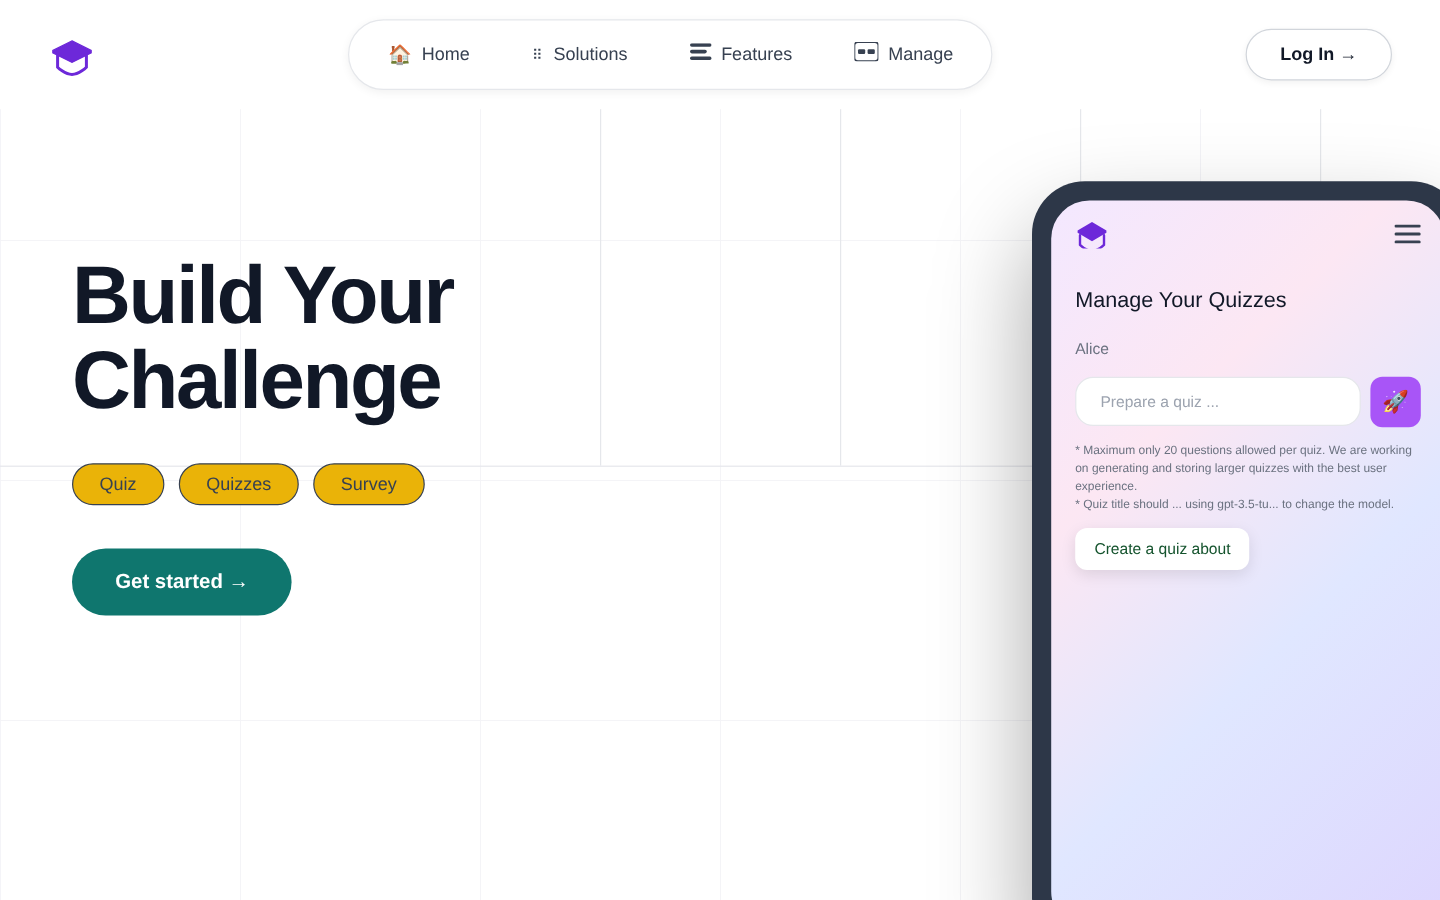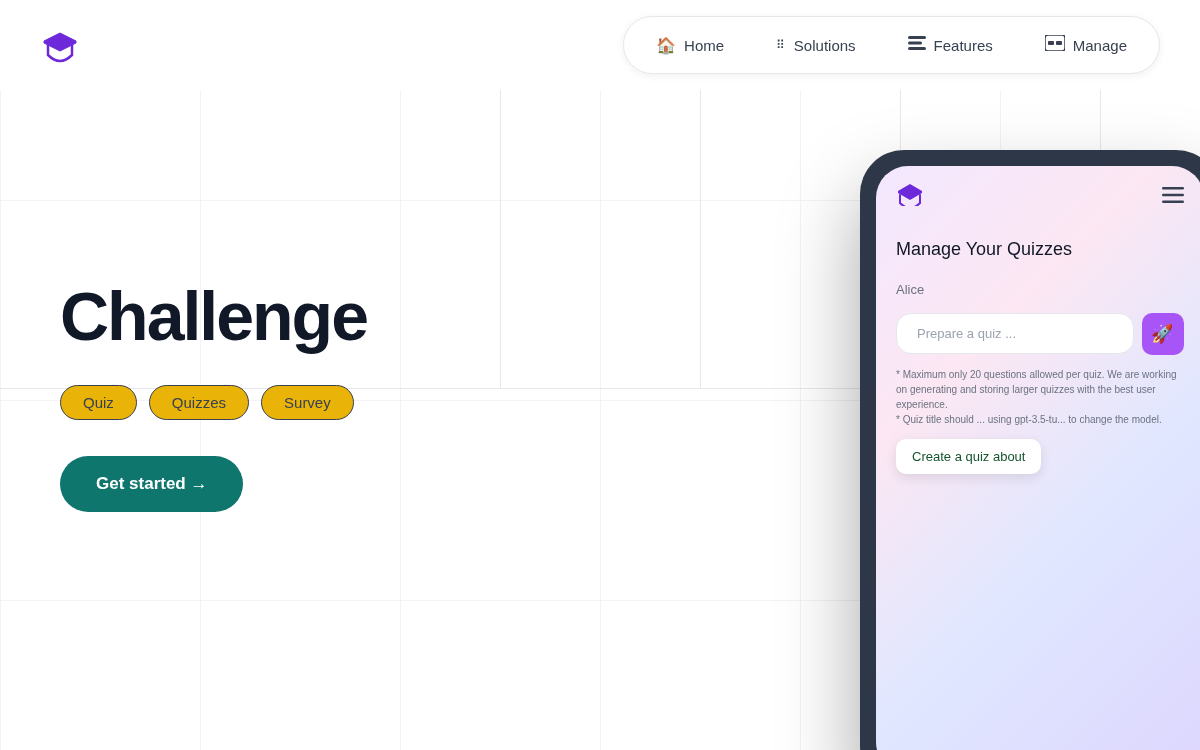--- a/index.html
+++ b/index.html
@@ -328,27 +328,30 @@
         <svg width="20" height="16" viewBox="0 0 20 16" fill="none">
           <rect x="0" y="0" width="20" height="16" rx="3" stroke="#374151" stroke-width="1.5"></rect>
           <rect x="3" y="6" width="6" height="4" rx="1" fill="#374151"></rect>
           <rect x="11" y="6" width="6" height="4" rx="1" fill="#374151"></rect>
         </svg>
       </span>
       <span>Manage</span>
     </div>
   </div>
 
+  <button class="login-btn">
+    <span>Log In →</span>
+  </button>
 </nav>
 
 <div class="main">
 
   <div class="left-content">
     <h1 class="hero-title">
-      <br>
+      <span>Build Your</span><br>
       <span>Challenge</span>
     </h1>
 
     <div class="tags">
       <span class="tag">Quiz</span>
       <span class="tag">Quizzes</span>
       <span class="tag">Survey</span>
     </div>
 
     <button class="get-started-btn">

